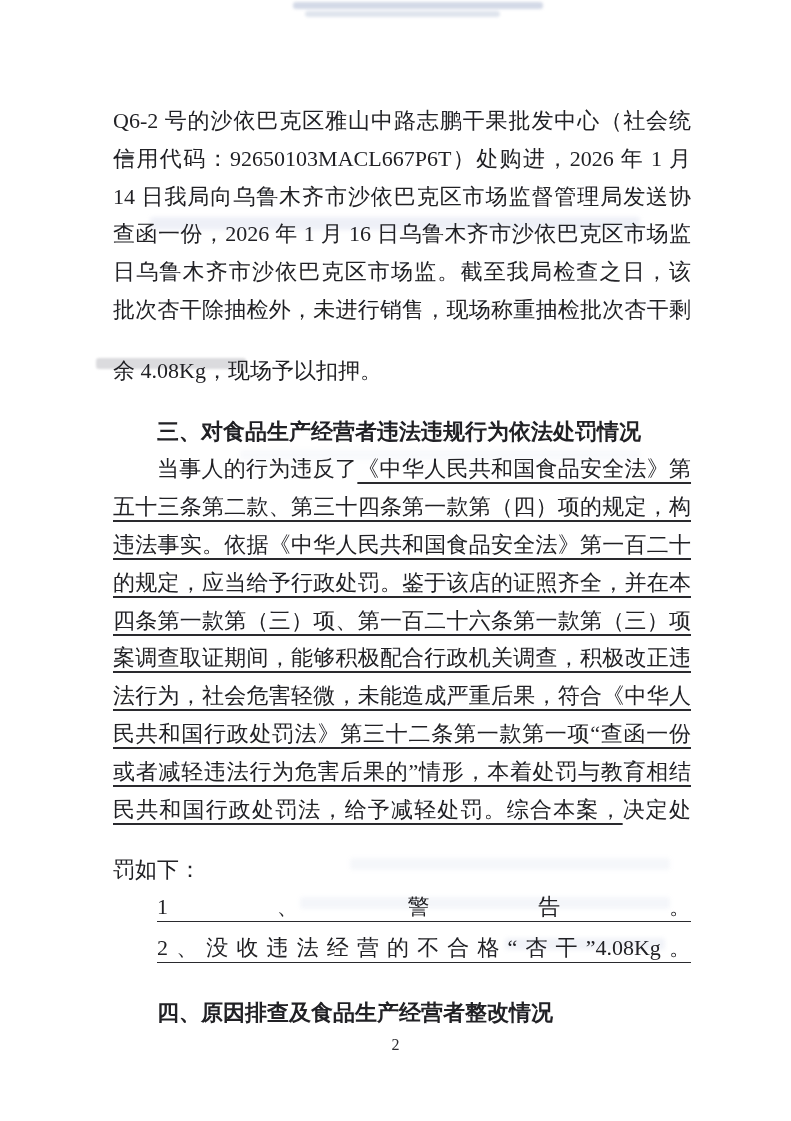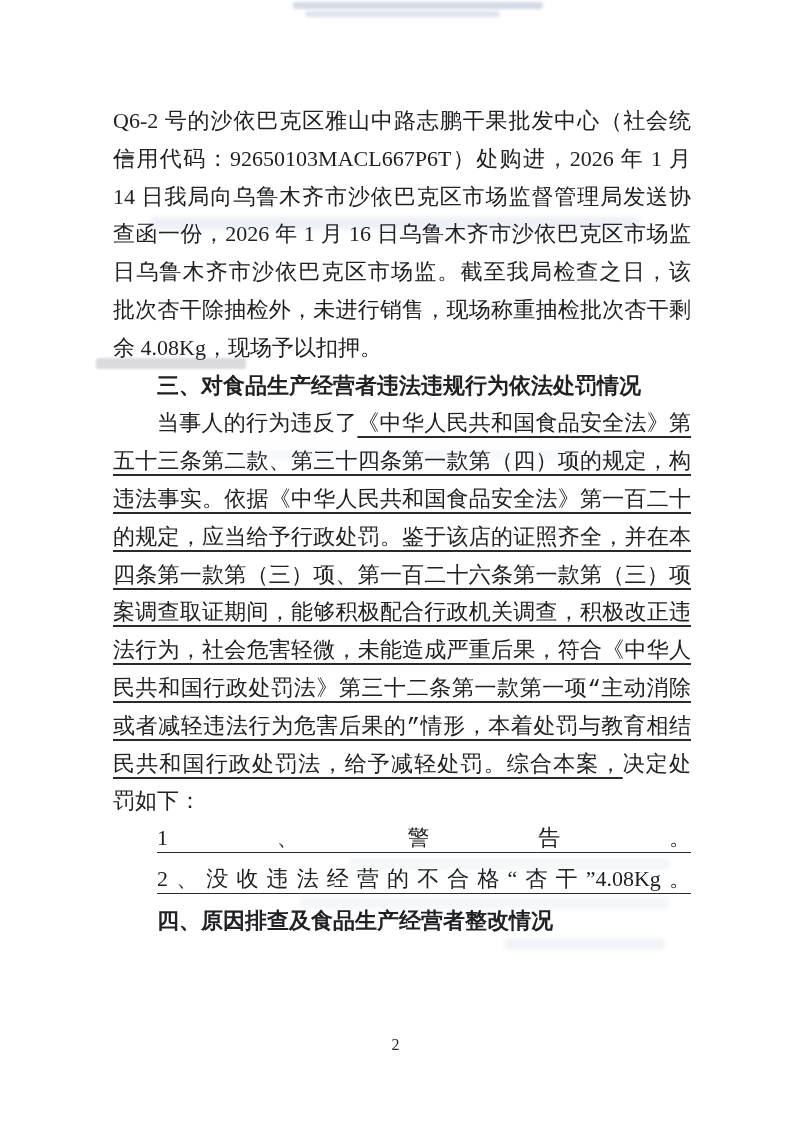--- a/index.html
+++ b/index.html
@@ -20,29 +20,29 @@
   .line {
     height:37.8px;
     line-height:37.8px;
     text-align:justify;
     text-align-last:justify;
     white-space:normal;
   }
   .line.left {
     text-align:right;
     text-align-last:left;
+    margin-top:23px;
   }
   .indent { padding-left:44px; }
   .bold { font-weight:700; }
   .u {
     text-decoration:underline;
     text-decoration-thickness:1.6px;
     text-underline-offset:6px;
     text-decoration-color:#2a2a2e;
-    font-family:Liberation Mono, monospace;
   }
   
   .penalty { padding-left:44px; }
   .pu {
     display:block;
     margin-top:3px;
     line-height:29px;
     border-bottom:1.7px solid #2a2a2e;
     width:100%;
     text-align:center;
@@ -93,21 +93,21 @@
     <div class="line left bold indent">三、对食品生产经营者违法违规行为依法处罚情况</div>
 
     <div class="line indent"><span>当事人的行为违反了</span><span class="u">《中华人民共和国食品安全法》第</span></div>
 
     <div class="line"><span class="u">五十三条第二款、第三十四条第一款第（四）项的规定，构</span></div>
     <div class="line"><span class="u">违法事实。依据《中华人民共和国食品安全法》第一百二十</span></div>
     <div class="line"><span class="u">的规定，应当给予行政处罚。鉴于该店的证照齐全，并在本</span></div>
     <div class="line"><span class="u">四条第一款第（三）项、第一百二十六条第一款第（三）项</span></div>
     <div class="line"><span class="u">案调查取证期间，能够积极配合行政机关调查，积极改正违</span></div>
     <div class="line"><span class="u">法行为，社会危害轻微，未能造成严重后果，符合《中华人</span></div>
-    <div class="line"><span class="u">民共和国行政处罚法》第三十二条第一款第一项“主动消除</span></div>
+    <div class="line"><span class="u">民共和国行政处罚法》第三十二条第一款第一项“查函一份</span></div>
     <div class="line"><span class="u">或者减轻违法行为危害后果的”情形，本着处罚与教育相结</span></div>
 
     <div class="line"><span class="u">民共和国行政处罚法，给予减轻处罚。综合本案，</span><span>决定处</span></div>
 
     <div class="line left">罚如下：</div>
 
     <div class="line penalty">
         <span class="pu"><span>1、警告。</span></span>
       </div>
     <div class="line penalty">

